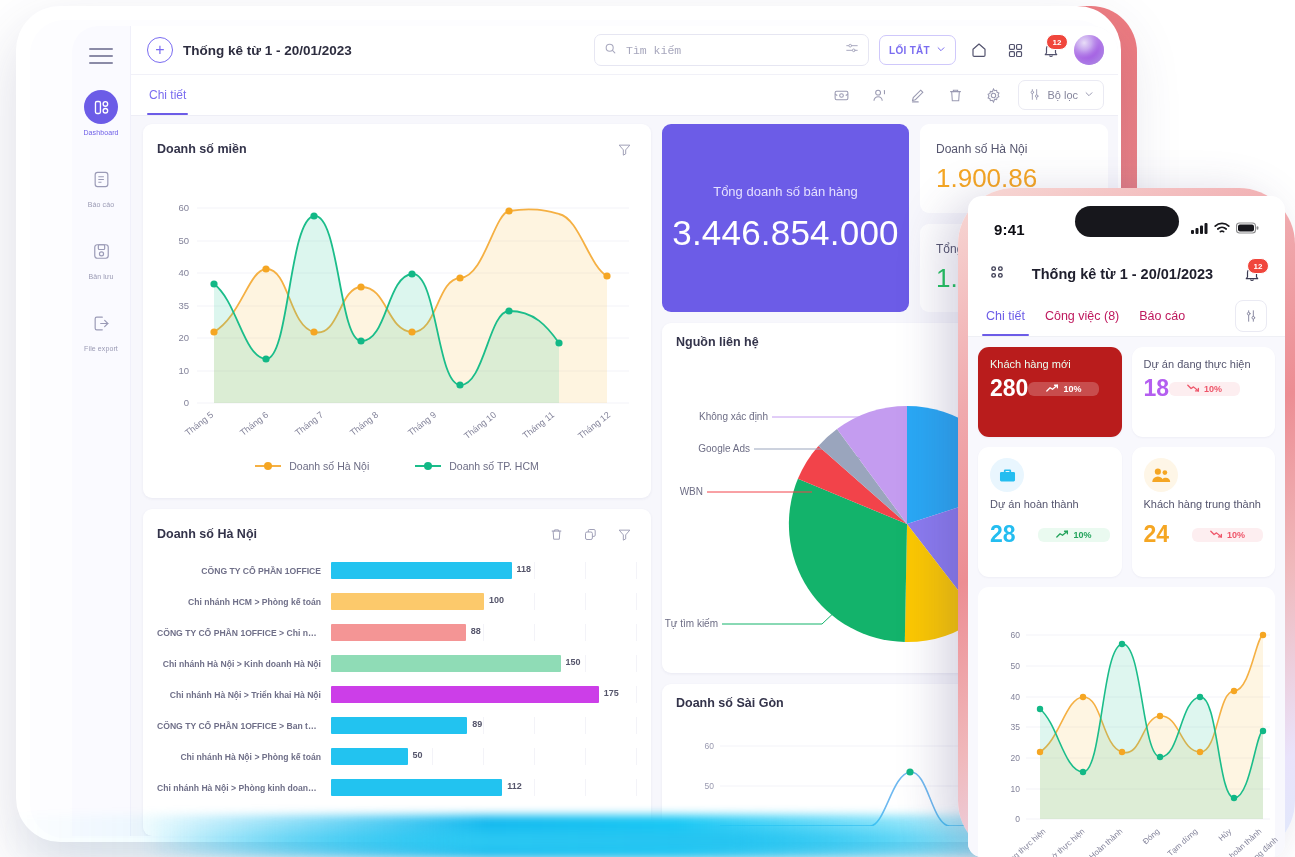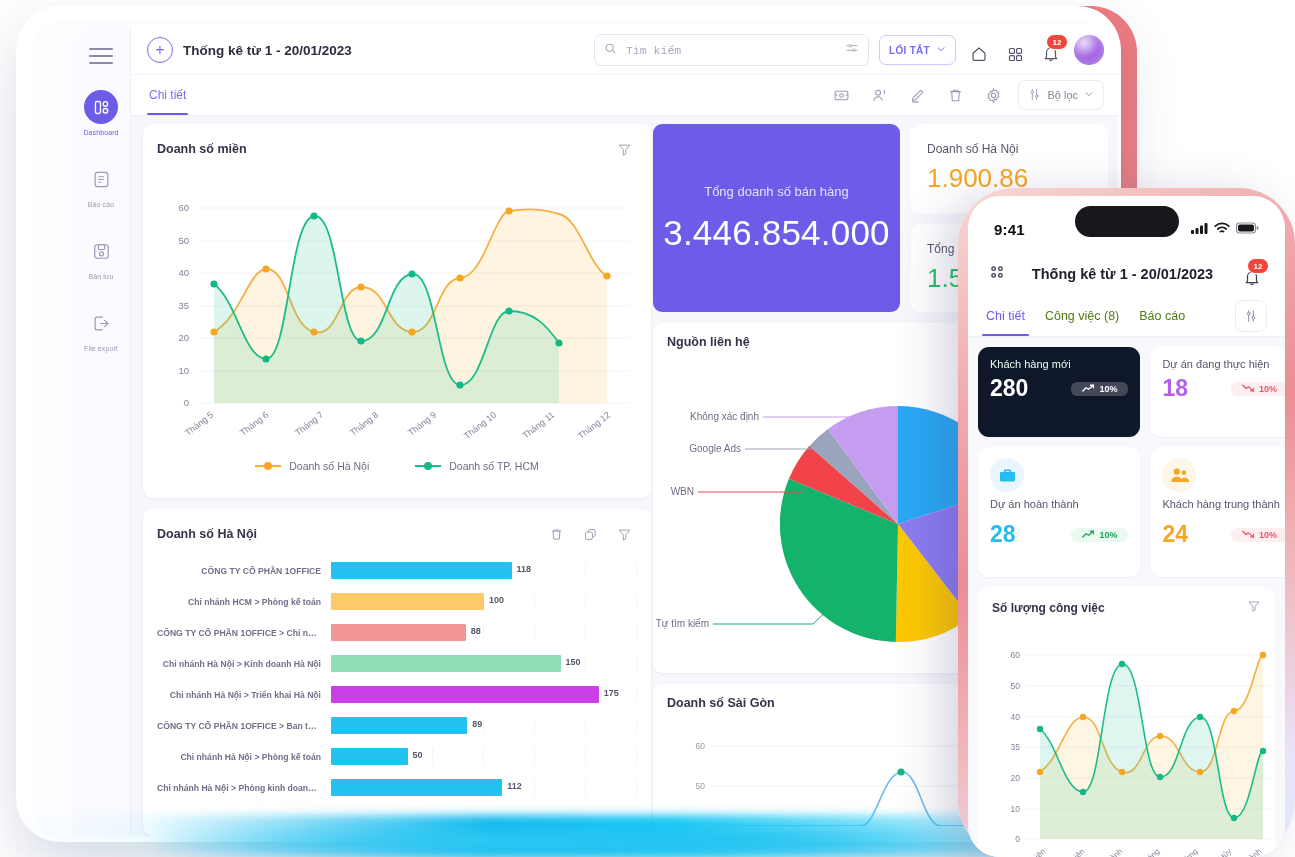--- a/index.html
+++ b/index.html
@@ -73,21 +73,21 @@
   .search{
     width:255px;height:30px;border:1px solid #e6e6f2;border-radius:7px;background:#fff;
     display:flex;align-items:center;padding:0 9px;gap:7px;flex:0 0 auto;
   }
   .search input{border:0;outline:0;font-size:11.5px;color:#4b4b63;flex:1;min-width:0;background:transparent;font-family:Liberation Mono, monospace;}
   .search input::placeholder{color:#a7a7bd;}
   .btn-outline{
     height:28px;border:1px solid #cfc8fb;border-radius:7px;color:#7a6cf0;font-size:10px;font-weight:700;
     display:flex;align-items:center;gap:6px;padding:0 9px;background:#fff;cursor:pointer;letter-spacing:.3px;white-space:nowrap;
   }
-  .icon-btn{width:26px;height:26px;display:flex;align-items:flex-end;justify-content:center;cursor:pointer;position:relative;color:#6e6e8a;flex:0 0 auto;}
+  .icon-btn{width:26px;height:26px;display:flex;align-items:center;justify-content:center;cursor:pointer;position:relative;color:#6e6e8a;flex:0 0 auto;}
   .badge{
     position:absolute;top:-3px;right:-4px;min-width:14px;height:14px;border-radius:8px;background:#f0463c;color:#fff;
     font-size:8px;font-weight:700;display:flex;align-items:center;justify-content:center;padding:0 3px;border:1.5px solid #fff;
   }
   .avatar{
     width:30px;height:30px;border-radius:50%;flex:0 0 auto;cursor:pointer;
     background:radial-gradient(circle at 34% 26%,#e8ddf7 0%,#c9a9ef 24%,#9a4fe0 52%,#7b2fd6 72%,#5c1fb8 100%);
     box-shadow:inset -3px -4px 8px rgba(255,255,255,.45);
   }
 
@@ -99,21 +99,21 @@
   .tab{font-size:12px;color:#7a6cf0;height:40px;display:flex;align-items:center;position:relative;cursor:pointer;padding:0 2px;}
   .tab::after{content:"";position:absolute;left:0;right:0;bottom:0;height:2.5px;background:#6c5ce7;border-radius:2px;}
   .tabrow .topbar-spacer{flex:1;}
   .tool-ic{width:26px;height:26px;display:flex;align-items:center;justify-content:center;color:#9a9ab2;cursor:pointer;}
   .filter-chip{
     height:28px;border:1px solid #eaeaf3;border-radius:7px;display:flex;align-items:center;gap:6px;padding:0 9px;
     font-size:11px;color:#85859c;background:#fff;cursor:pointer;white-space:nowrap;
   }
 
   
-  .content{flex:1;overflow:hidden;padding:8px 10px 0 12px;display:flex;gap:2px;background:#f7f7fc;}
+  .content{flex:1;overflow:hidden;padding:8px 10px 0 12px;display:flex;gap:11px;background:#f7f7fc;}
   .col-left{width:508px;flex:0 0 508px;display:flex;flex-direction:column;gap:11px;}
   .col-right{flex:1;display:flex;flex-direction:column;gap:11px;min-width:0;}
   .card{background:#fff;border-radius:9px;box-shadow:0 1px 3px rgba(60,60,110,.07);overflow:hidden;}
   .card-head{display:flex;align-items:center;padding:12px 14px 0 14px;gap:8px;}
   .card-title{font-size:12.5px;color:#33334a;font-weight:600;flex:1;}
 
   
   .chartwrap{padding:4px 6px 8px 6px;}
   .legend{display:flex;justify-content:center;gap:46px;padding:2px 0 12px;}
   .legend-item{display:flex;align-items:center;gap:8px;font-size:10.5px;color:#6c6c84;}
@@ -146,43 +146,43 @@
   
   .pie-wrap{position:relative;height:300px;}
 
   
   .phone-outer{
     position:absolute;left:958px;top:188px;width:337px;height:669px;border-radius:56px;
     background:linear-gradient(150deg,#f7d9d6 0%,#f0a9ad 26%,#ec8d93 46%,#f0b8bb 66%,#e9e3fb 88%,#dfe9fb 100%);
     box-shadow:-16px 8px 46px rgba(70,60,120,.22);
   }
   .phone{
-    position:absolute;left:968px;top:196px;width:317px;height:661px;border-radius:32px;background:#fff;overflow:hidden;
+    position:absolute;left:968px;top:196px;width:317px;height:661px;border-radius:14px;background:#fff;overflow:hidden;
   }
   .statusbar{height:46px;display:flex;align-items:center;padding:10px 26px 0 26px;position:relative;}
   .st-time{font-size:15px;font-weight:700;color:#0c0c12;letter-spacing:.2px;}
   .notch{position:absolute;left:50%;transform:translateX(-50%);top:10px;width:104px;height:31px;border-radius:18px;background:#17171c;}
   .st-right{margin-left:auto;display:flex;align-items:center;gap:6px;}
   .ph-head{height:44px;display:flex;align-items:center;padding:0 20px;gap:12px;}
   .ph-title{flex:1;text-align:center;font-size:14.5px;font-weight:700;color:#1f1f2d;white-space:nowrap;}
   .ph-tabs{height:40px;display:flex;align-items:center;padding:0 18px;gap:20px;border-bottom:1px solid #eff0f5;}
-  .ph-tab{font-size:12.5px;color:#4d7c0f;height:40px;display:flex;align-items:center;cursor:pointer;position:relative;}
+  .ph-tab{font-size:12.5px;color:#be185d;height:40px;display:flex;align-items:center;cursor:pointer;position:relative;}
   .ph-tab.active{color:#6c5ce7;}
   .ph-tab.active::after{content:"";position:absolute;left:-4px;right:-4px;bottom:0;height:2.5px;background:#6c5ce7;border-radius:2px;}
   .ph-filter{margin-left:auto;width:30px;height:30px;border:1px solid #eaeaf3;border-radius:8px;display:flex;align-items:center;justify-content:center;color:#8a8aa2;cursor:pointer;}
   .ph-body{padding:10px 10px 0 10px;background:#f8f8fd;height:calc(100% - 130px);}
   .ph-grid{display:grid;grid-template-columns:1fr 1fr;gap:10px;}
   .ph-card{background:#fff;border-radius:11px;padding:11px 12px;min-height:68px;box-shadow:0 1px 2px rgba(60,60,110,.05);}
-  .ph-card.green{background:#0f172a;}
+  .ph-card.green{background:#b91c1c;}
   .ph-card .c-lbl{font-size:11px;color:#55556e;margin-bottom:5px;white-space:nowrap;}
   .ph-card.green .c-lbl{color:#eafff1;}
   .ph-card .c-row{display:flex;align-items:center;gap:0;}
   .ph-card .c-val{font-size:23px;font-weight:700;}
   .ph-card.green .c-val{color:#fff;}
-  .trend{display:flex;align-items:center;gap:4px;border-radius:6px;padding:2px 11px;font-size:9px;font-weight:700;margin-left:43px;}
+  .trend{display:flex;align-items:center;gap:4px;border-radius:6px;padding:2px 18px;font-size:9px;font-weight:700;}
   .trend.up{background:#eafaf0;color:#22a35b;}
   .trend.dn{background:#fdeef0;color:#ee5569;}
   .ph-card.green .trend.up{background:rgba(255,255,255,.22);color:#fff;}
   .ph-card.tall{min-height:108px;display:flex;flex-direction:column;gap:6px;}
   .circ{width:34px;height:34px;border-radius:50%;display:flex;align-items:center;justify-content:center;}
   .ph-chart-card{background:#fff;border-radius:11px;margin-top:10px;padding:12px 10px 0 10px;}
   .ph-chart-head{display:flex;align-items:center;padding:0 4px 2px 4px;}
   .ph-chart-title{font-size:12px;font-weight:600;color:#33334a;flex:1;}
   text{font-family:"Liberation Sans", sans-serif;}
 </style>
@@ -822,28 +822,20 @@
                   <polyline points="1,1 5,5 8,3 14,8"></polyline>
                   <polyline points="10.5,8 14,8 14,4.8"></polyline>
                 </svg>
               <span>10%</span>
             </div>
           </div>
         </div>
       </div>
 
       <div class="ph-chart-card">
-        <div class="ph-chart-head">
-          <div class="ph-chart-title">Số lượng công việc</div>
-          <span>
-            <svg width="14" height="14" viewBox="0 0 24 24" fill="none" stroke="#9a9ab2" stroke-width="1.5" stroke-linejoin="round">
-                <path d="M3.5 5h17l-6.6 7.6V19l-3.8 2v-8.4z"></path>
-              </svg>
-          </span>
-        </div>
         <svg width="290" height="285" viewBox="0 0 290 285">
           <g stroke="#f3f3f8" stroke-width="1">
             <line x1="38" y1="36" x2="282" y2="36"></line>
               <line x1="38" y1="67" x2="282" y2="67"></line>
             <line x1="38" y1="98" x2="282" y2="98"></line>
               <line x1="38" y1="128" x2="282" y2="128"></line>
             <line x1="38" y1="159" x2="282" y2="159"></line>
               <line x1="38" y1="190" x2="282" y2="190"></line>
               <line x1="38" y1="220" x2="282" y2="220"></line>
           </g>

